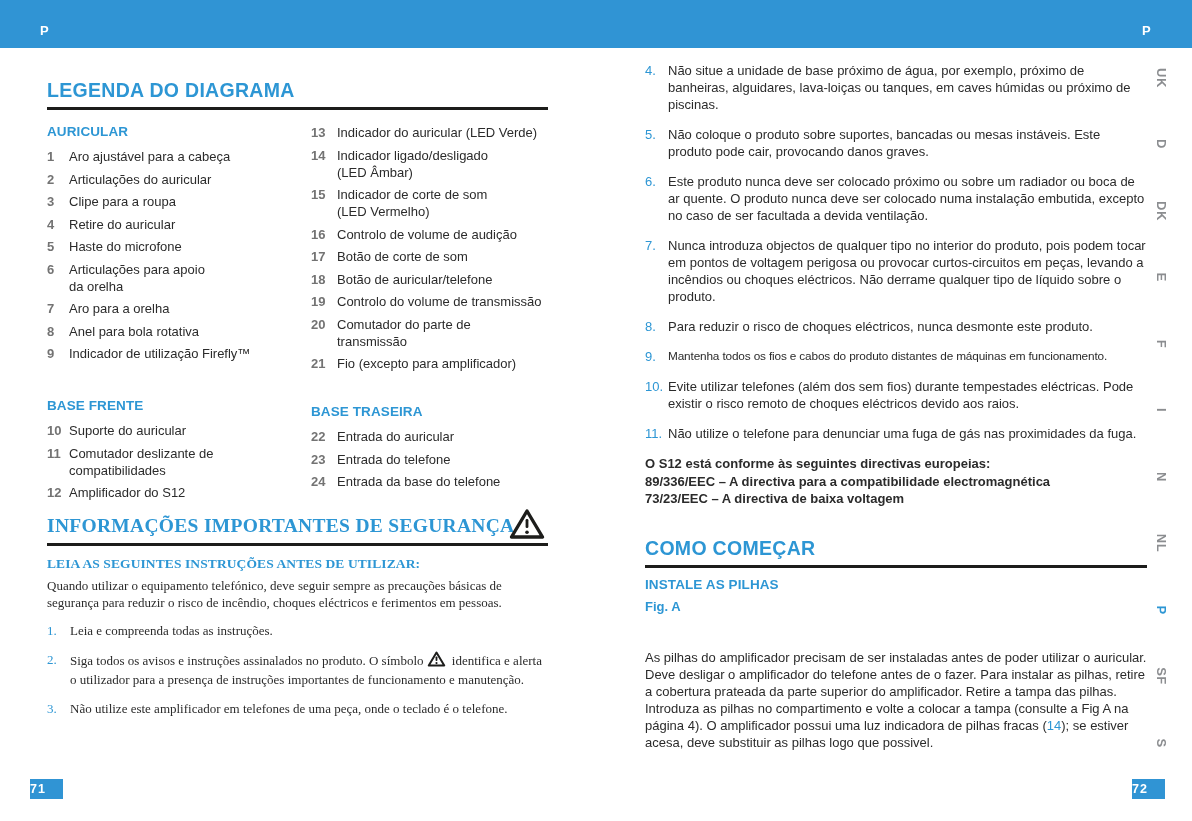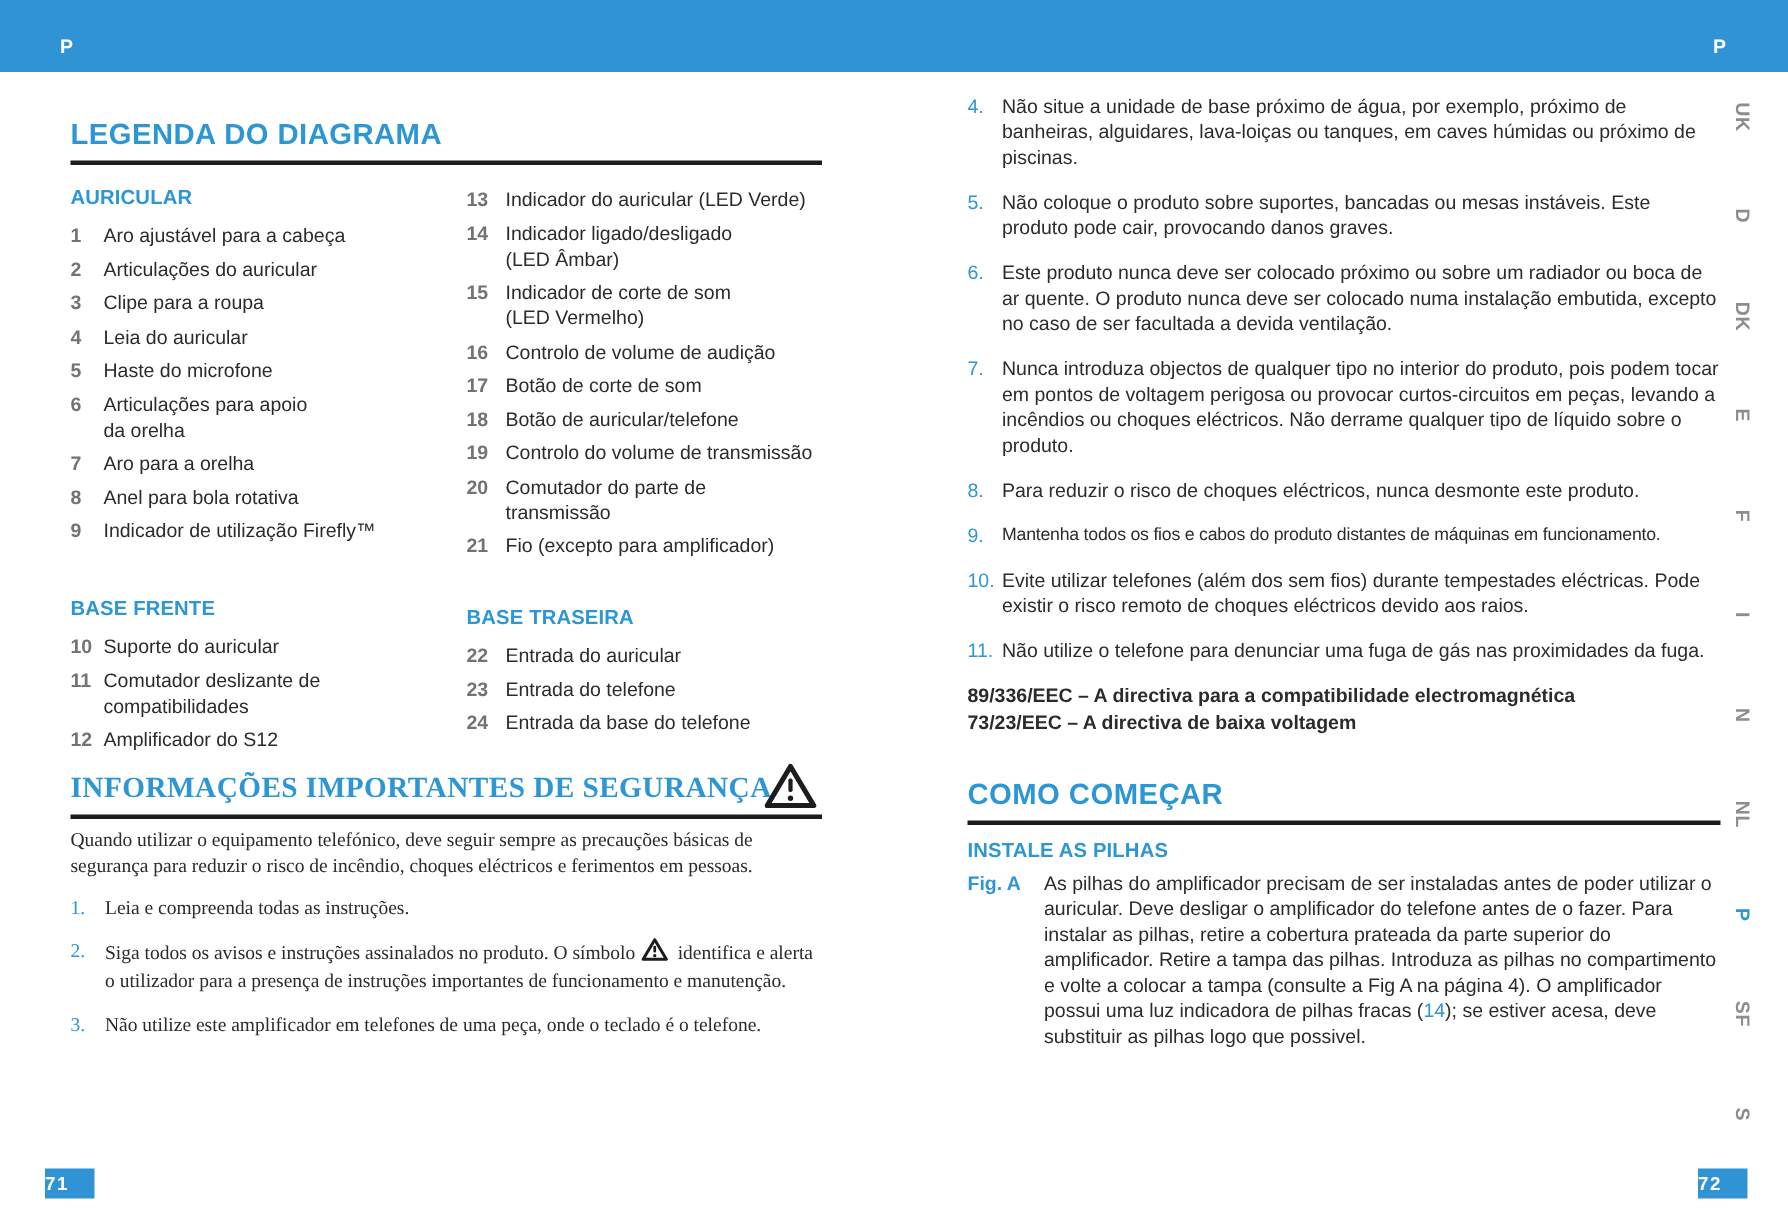--- a/index.html
+++ b/index.html
@@ -39,21 +39,21 @@
   .numitem .t{font-size:13px;line-height:17px;}
   .warn-inline{display:inline-block;vertical-align:-2px;margin:0 3px;}
   
   .rcol{position:absolute;left:645px;top:62px;width:502px;}
   .rcol .numitem{margin-bottom:13px;}
   .numitem .t.compact{font-size:11.8px;letter-spacing:-0.15px;line-height:17px;}
   .directives{margin-top:12px;}
   .directives div{font-size:13px;font-weight:bold;line-height:17.5px;}
   .getting-started{margin-top:28px;}
   .getting-started .subhead{margin-top:9px;}
-  .figrow{display:flex;margin-top:5px;}
+  .figrow{display:flex;margin-top:5px;flex-direction:column;}
   .figlabel{color:#2d96d4;font-weight:bold;font-size:13px;line-height:17px;flex:0 0 51px;}
   .figtext{font-size:13px;line-height:17px;flex:1;}
   .blue-ref{color:#2d96d4;}
   
   .side-label{position:absolute;left:1146px;width:30px;height:18px;line-height:18px;text-align:center;
               transform:rotate(90deg);font-weight:bold;font-size:13px;color:#8b8d90;letter-spacing:.5px;}
   .side-label.active{color:#2d96d4;}
   
   .pagenum{position:absolute;top:779px;background:#3094d4;color:#ffffff;font-size:12.5px;
            font-weight:bold;padding:3px 0;width:33px;letter-spacing:1px;}
@@ -83,21 +83,21 @@
         <div class="li">
             <span class="n">2</span>
             <span class="t">Articulações do auricular</span>
           </div>
         <div class="li">
             <span class="n">3</span>
             <span class="t">Clipe para a roupa</span>
           </div>
         <div class="li">
             <span class="n">4</span>
-            <span class="t">Leia do auricular</span>
+            <span class="t">Retire do auricular</span>
           </div>
         <div class="li">
             <span class="n">5</span>
             <span class="t">Haste do microfone</span>
           </div>
         <div class="li">
             <span class="n">6</span>
             <span class="t">Articulações para apoio
 da orelha</span>
           </div>
@@ -190,20 +190,21 @@
       <h1 class="sec-title">INFORMAÇÕES IMPORTANTES DE SEGURANÇA</h1>
       <span class="warn-big">
         <svg width="38" height="32" viewBox="0 0 38 32">
             <path d="M19 3 L34.5 29 L3.5 29 Z" fill="none" stroke="#1d1d1b" stroke-width="3.4" stroke-linejoin="round"></path>
             <rect x="17.6" y="11" width="2.8" height="9" rx="1.2" fill="#1d1d1b"></rect>
             <circle cx="19" cy="24.2" r="1.8" fill="#1d1d1b"></circle>
           </svg>
       </span>
     </div>
     <div class="rule"></div>
+    <div class="subhead">LEIA AS SEGUINTES INSTRUÇÕES ANTES DE UTILIZAR:</div>
     <div class="body-txt intro">Quando utilizar o equipamento telefónico, deve seguir sempre as precauções básicas de segurança para reduzir o risco de incêndio, choques eléctricos e ferimentos em pessoas.</div>
     <div class="numlist">
       <div class="numitem">
           <span class="n">1.</span>
           <span class="t">Leia e compreenda todas as instruções.</span>
         </div>
       <div class="numitem">
           <span class="n">2.</span>
           <span class="t"><span>Siga todos os avisos e instruções assinalados no produto. O símbolo</span><span class="warn-inline"><svg width="19" height="16" viewBox="0 0 38 32">
                 <path d="M19 3 L34.5 29 L3.5 29 Z" fill="none" stroke="#1d1d1b" stroke-width="4" stroke-linejoin="round"></path>
@@ -247,20 +248,21 @@
       <div class="numitem">
           <span class="n">10.</span>
           <span class="t">Evite utilizar telefones (além dos sem fios) durante tempestades eléctricas. Pode existir o risco remoto de choques eléctricos devido aos raios.</span>
         </div>
       <div class="numitem">
           <span class="n">11.</span>
           <span class="t">Não utilize o telefone para denunciar uma fuga de gás nas proximidades da fuga.</span>
         </div>
     </div>
     <div class="directives">
+      <div>O S12 está conforme às seguintes directivas europeias:</div>
       <div>89/336/EEC – A directiva para a compatibilidade electromagnética</div>
       <div>73/23/EEC – A directiva de baixa voltagem</div>
     </div>
     <div class="getting-started">
       <h1 class="sec-title">COMO COMEÇAR</h1>
       <div class="rule"></div>
       <div class="subhead">INSTALE AS PILHAS</div>
       <div class="figrow">
         <span class="figlabel">Fig. A</span>
         <span class="figtext"><span>As pilhas do amplificador precisam de ser instaladas antes de poder utilizar o auricular. Deve desligar o amplificador do telefone antes de o fazer. Para instalar as pilhas, retire a cobertura prateada da parte superior do amplificador. Retire a tampa das pilhas. Introduza as pilhas no compartimento e volte a colocar a tampa (consulte a Fig A na página 4). O amplificador possui uma luz indicadora de pilhas fracas (</span><span class="blue-ref">14</span><span>); se estiver acesa, deve substituir as pilhas logo que possivel.</span></span>

